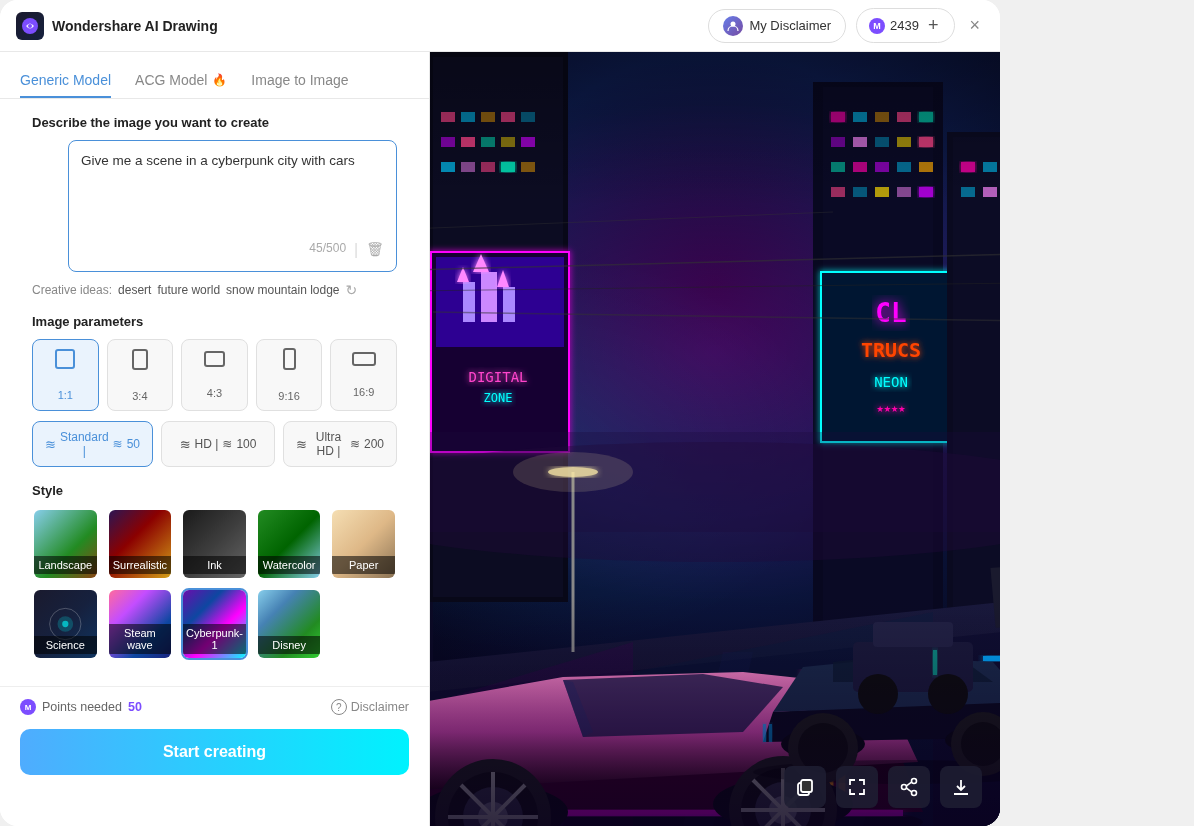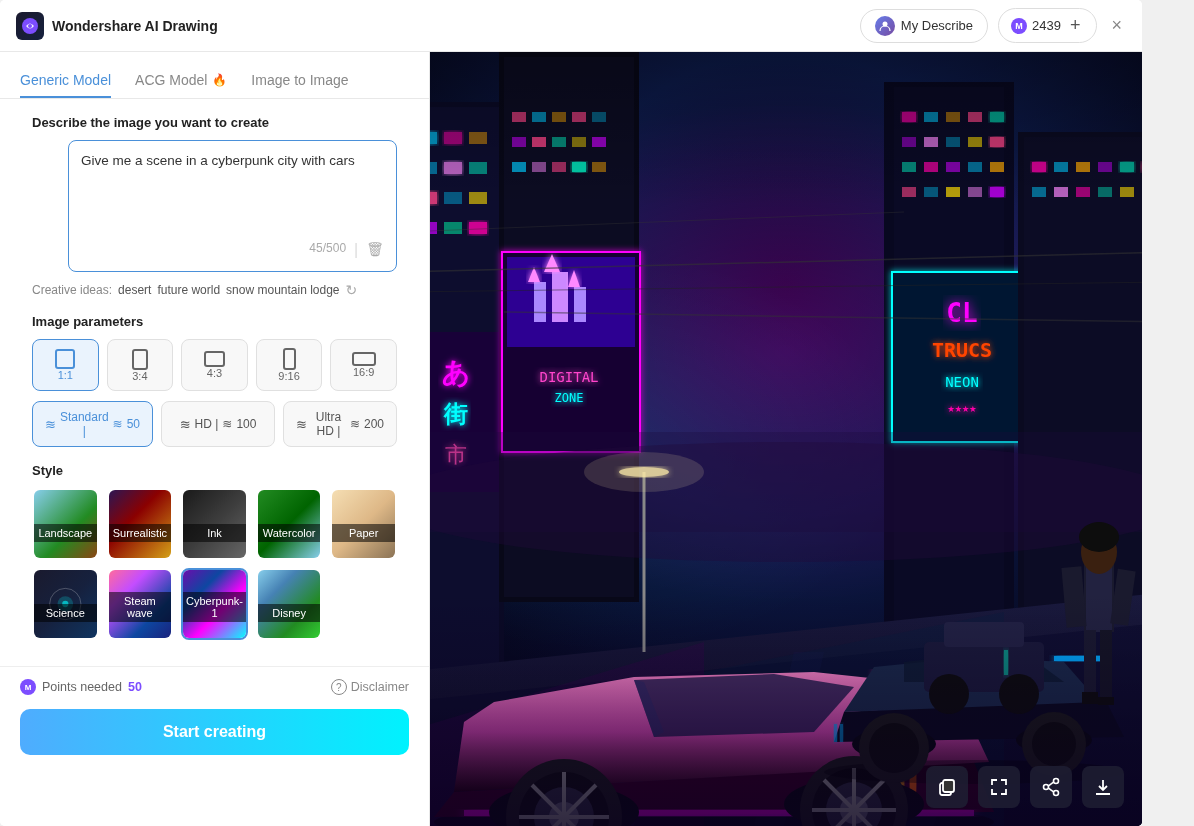--- a/index.html
+++ b/index.html
@@ -1,22 +1,22 @@
 <!DOCTYPE html>
 <html><head>
   <meta charset="utf-8">
   <style>
     * { box-sizing: border-box; margin: 0; padding: 0; }
     body { font-family: -apple-system, BlinkMacSystemFont, 'Segoe UI', sans-serif; background: #f0f0f0; width: 1194px; height: 826px; overflow: hidden; }
 
     .app-window {
-      width: 1142px;
+      width: 1000px;
       height: 826px;
       background: #ffffff;
-      border-radius: 5px;
+      border-radius: 18px;
       overflow: hidden;
       display: flex;
       flex-direction: column;
     }
 
     
     .title-bar {
       display: flex;
       align-items: center;
       padding: 0 16px;
@@ -225,21 +225,21 @@
       flex-direction: column;
       align-items: center;
       justify-content: center;
       padding: 8px 4px;
       border: 1.5px solid #e0e0e0;
       border-radius: 8px;
       background: #f8f8f8;
       cursor: pointer;
       font-size: 11px;
       color: #666;
-      gap: 0;
+      gap: 20px;
     }
     .ratio-btn.active {
       border-color: #4a90d9;
       background: #eaf3fd;
       color: #4a90d9;
     }
     .ratio-icon {
       width: 22px; height: 22px;
       border: 2px solid currentColor;
       border-radius: 3px;
@@ -294,21 +294,21 @@
     .style-card.selected {
       border-color: #4a90d9;
     }
     .style-thumb {
       width: 100%;
       height: 68px;
       object-fit: cover;
     }
     .style-label {
       position: absolute;
-      bottom: 16px; left: 0; right: 0;
+      bottom: 4px; left: 0; right: 0;
       background: rgba(0,0,0,0.55);
       color: #fff;
       font-size: 11px;
       text-align: center;
       padding: 3px 2px;
     }
 
     
     .style-thumb-landscape { background: linear-gradient(135deg, #87CEEB 0%, #228B22 60%, #8B4513 100%); }
     .style-thumb-surrealistic { background: linear-gradient(135deg, #2c1654 0%, #8B0000 40%, #D4A017 100%); }
@@ -417,21 +417,21 @@
     </div>
     <span class="app-title">Wondershare AI Drawing</span>
     <div class="title-bar-right">
       <button class="my-creations-btn">
         <div class="avatar">
           <svg width="12" height="12" viewBox="0 0 12 12">
               <circle cx="6" cy="4" r="2.5" fill="white"></circle>
               <path d="M1 11c0-2.8 2.2-5 5-5s5 2.2 5 5" stroke="white" stroke-width="1.2" fill="none"></path>
             </svg>
         </div>
-        <span>My Describe</span>
+        <span>My Disclaimer</span>
       </button>
       <div class="credits-btn">
         <div class="credits-icon">M</div>
         <span>2439</span>
         <button class="plus-btn">+</button>
       </div>
       <button class="close-btn">×</button>
     </div>
   </div>
 

